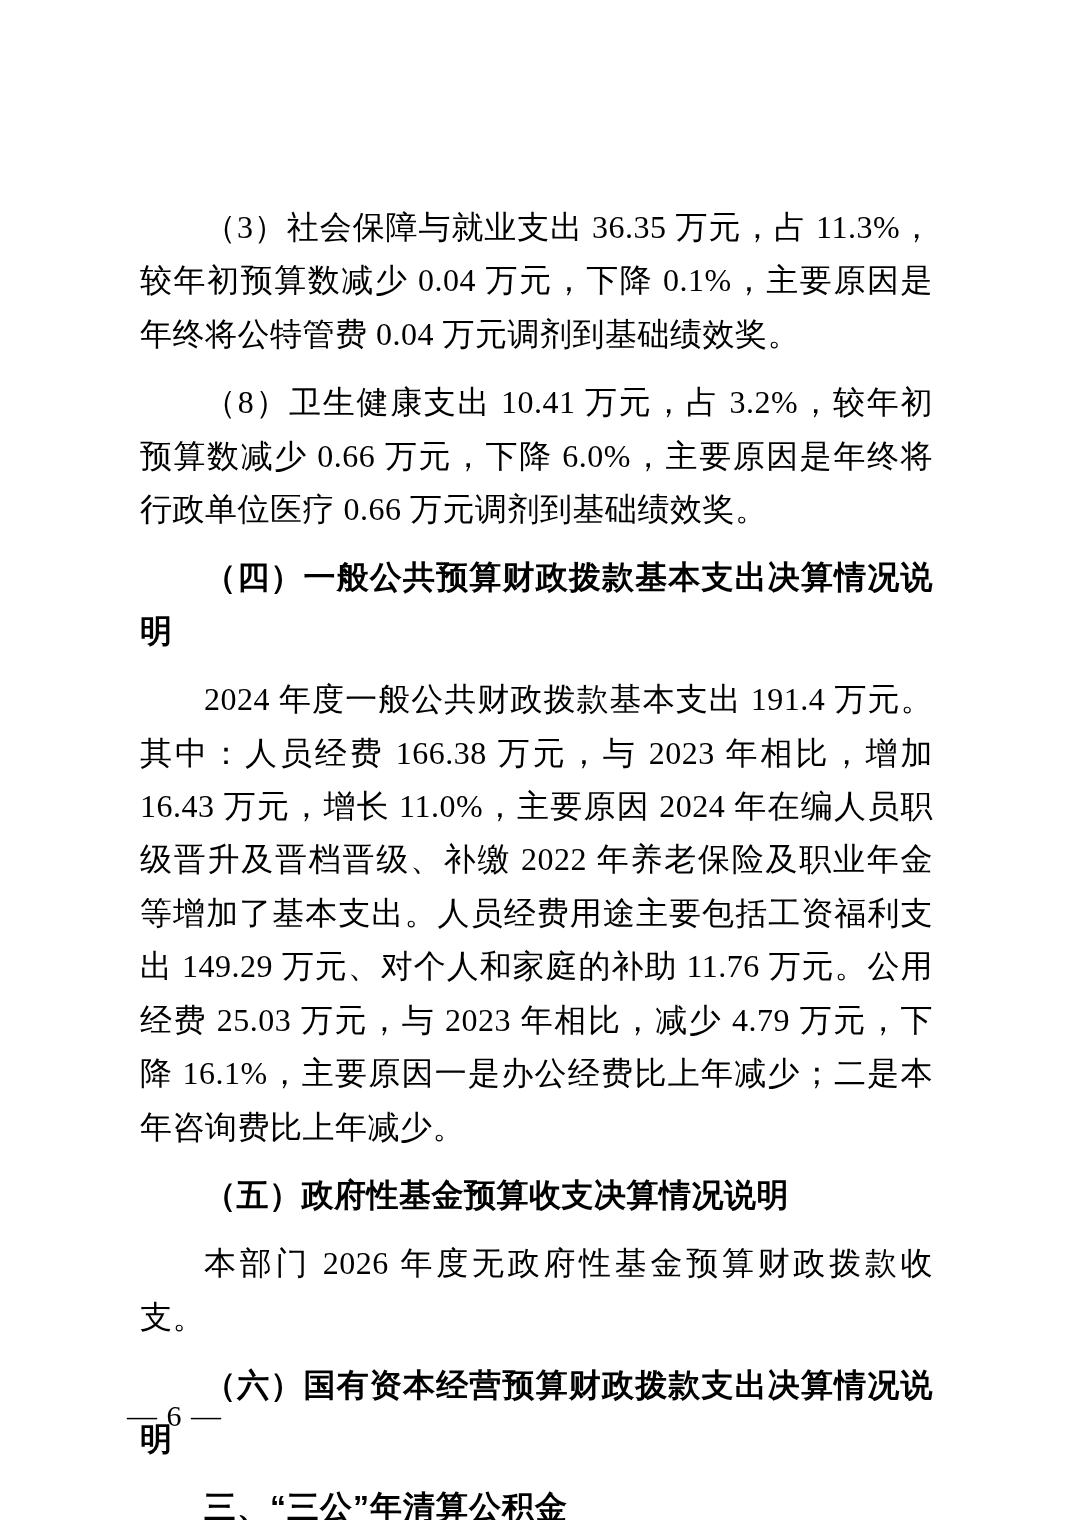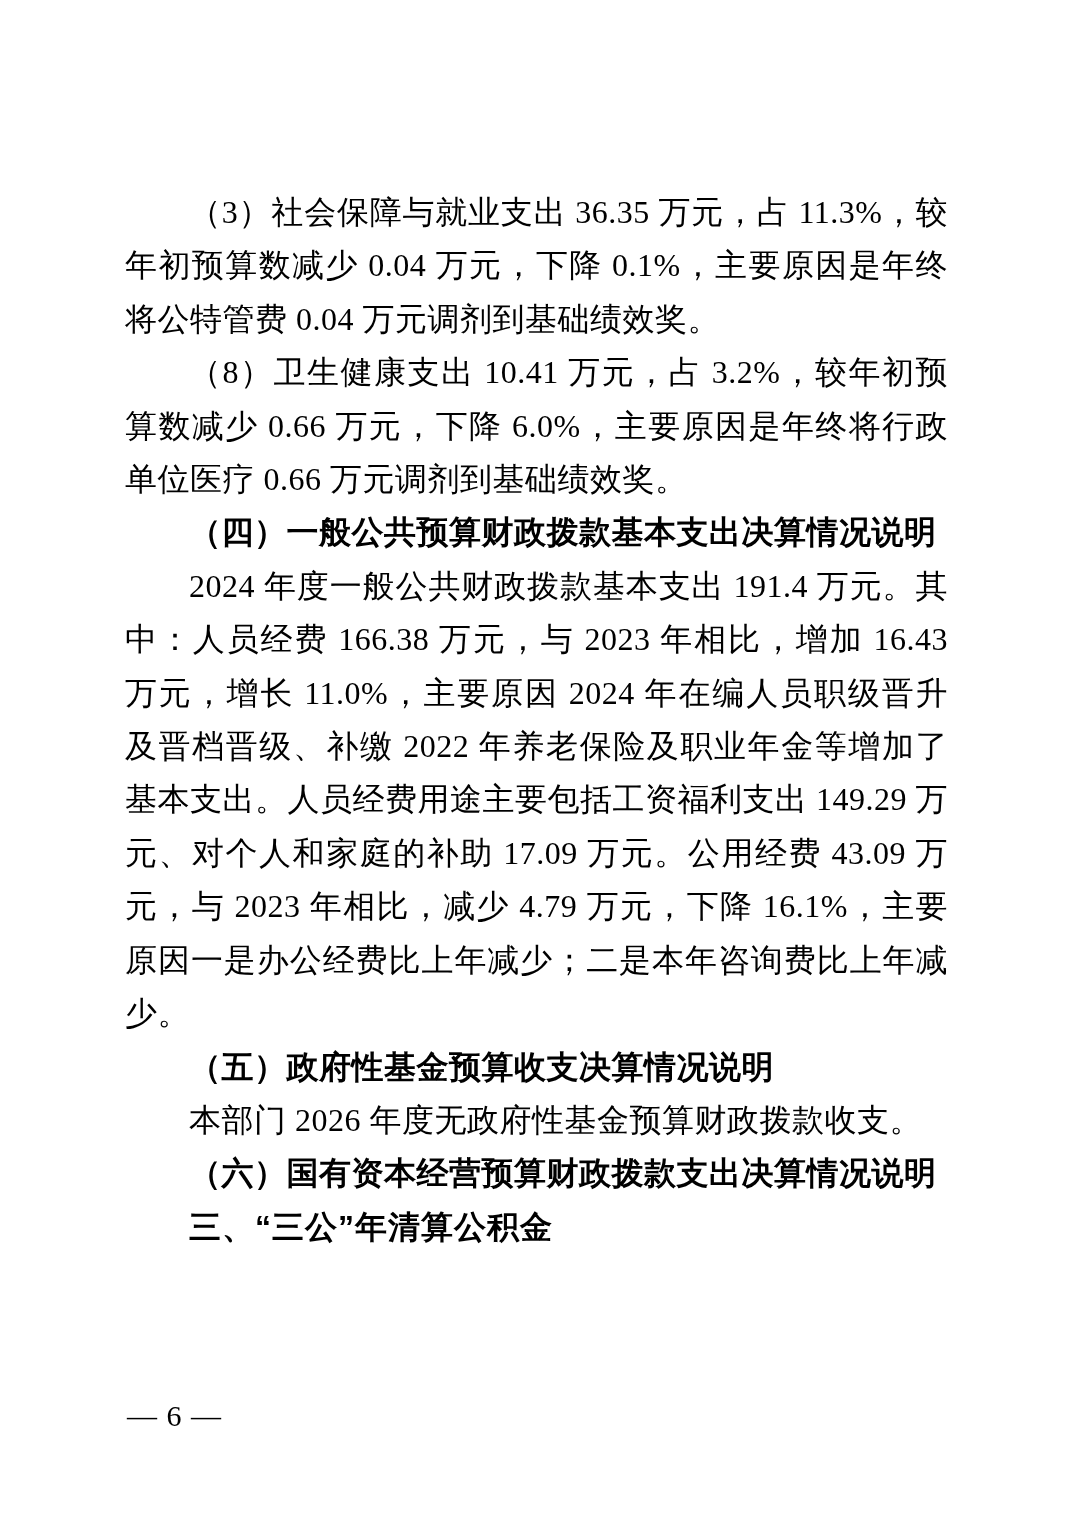--- a/index.html
+++ b/index.html
@@ -16,21 +16,21 @@
     overflow: hidden;
     font-family: "Liberation Serif", "DejaVu Serif", serif;
   }
   .content {
     position: absolute;
     left: 125px;
     top: 186px;
     width: 823px;
   }
   .content p {
-    margin: 0;
+    margin: 15px;
     font-size: 32px;
     line-height: 53.4px;
     text-align: justify;
     text-indent: 2em;
     letter-spacing: 0.5px;
   }
   
   .content p.heading-kai {
     font-weight: bold;
   }
@@ -51,20 +51,20 @@
   }
 </style>
 </head>
 <body>
 
 <div class="page">
   <div class="content">
       <p class="body">（3）社会保障与就业支出 36.35 万元，占 11.3%，较年初预算数减少 0.04 万元，下降 0.1%，主要原因是年终将公特管费 0.04 万元调剂到基础绩效奖。</p>
       <p class="body">（8）卫生健康支出 10.41 万元，占 3.2%，较年初预算数减少 0.66 万元，下降 6.0%，主要原因是年终将行政单位医疗 0.66 万元调剂到基础绩效奖。</p>
       <p class="heading-kai">（四）一般公共预算财政拨款基本支出决算情况说明</p>
-      <p class="body">2024 年度一般公共财政拨款基本支出 191.4 万元。其中：人员经费 166.38 万元，与 2023 年相比，增加 16.43 万元，增长 11.0%，主要原因 2024 年在编人员职级晋升及晋档晋级、补缴 2022 年养老保险及职业年金等增加了基本支出。人员经费用途主要包括工资福利支出 149.29 万元、对个人和家庭的补助 17.09 万元。公用经费 43.09 万元，与 2023 年相比，减少 4.79 万元，下降 16.1%，主要原因一是办公经费比上年减少；二是本年咨询费比上年减少。</p>
+      <p class="body">2024 年度一般公共财政拨款基本支出 191.4 万元。其中：人员经费 166.38 万元，与 2023 年相比，增加 16.43 万元，增长 11.0%，主要原因 2024 年在编人员职级晋升及晋档晋级、补缴 2022 年养老保险及职业年金等增加了基本支出。人员经费用途主要包括工资福利支出 149.29 万元、对个人和家庭的补助 11.76 万元。公用经费 25.03 万元，与 2023 年相比，减少 4.79 万元，下降 16.1%，主要原因一是办公经费比上年减少；二是本年咨询费比上年减少。</p>
       <p class="heading-kai">（五）政府性基金预算收支决算情况说明</p>
       <p class="body">本部门 2026 年度无政府性基金预算财政拨款收支。</p>
       <p class="heading-kai">（六）国有资本经营预算财政拨款支出决算情况说明</p>
       <p class="heading-hei">三、“三公”年清算公积金</p>
     </div>
   <div class="footer">— 6 —</div>
 </div>
 
 </body></html>

